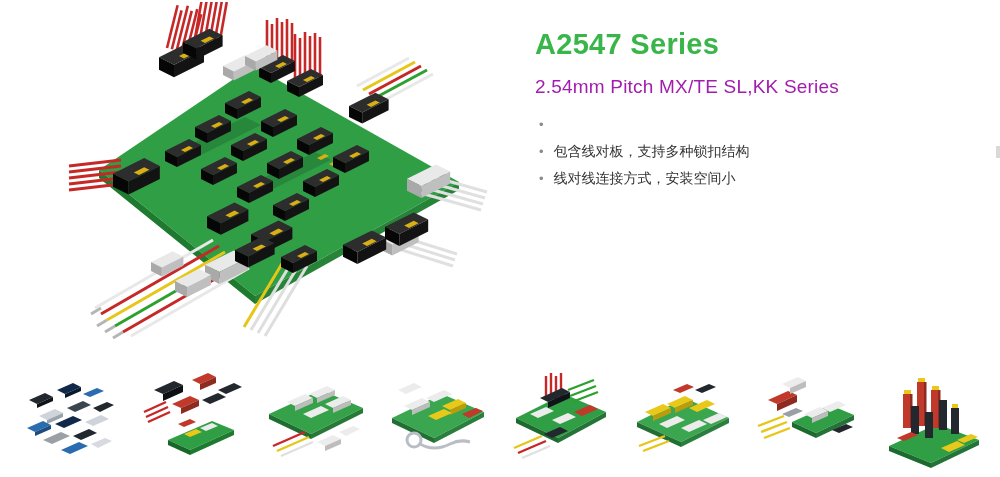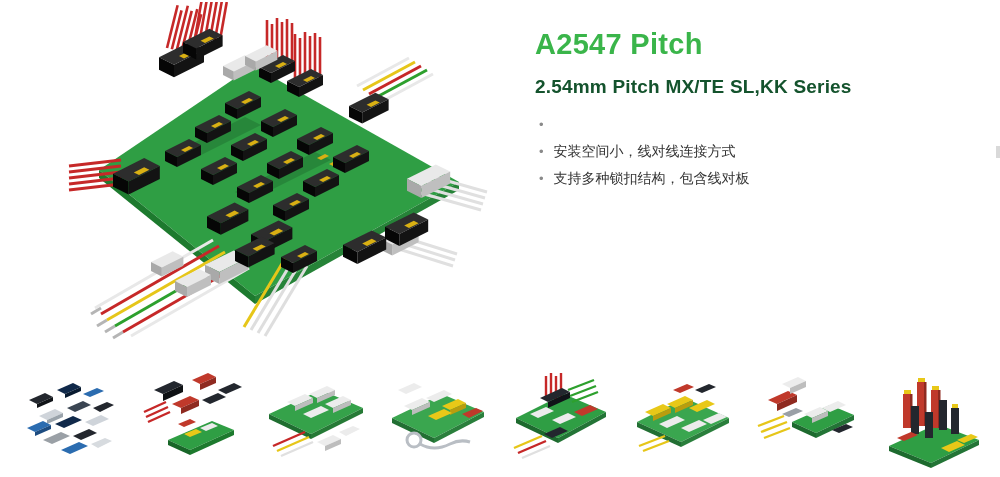--- a/index.html
+++ b/index.html
@@ -6,21 +6,21 @@
   html,body { width:1000px; height:477px; background:#ffffff;
               font-family:"Liberation Sans", sans-serif; }
   .page { position:relative; width:1000px; height:477px; background:#fff; overflow:hidden; }
 
   
   .hero-image { position:absolute; left:55px; top:2px; width:470px; height:340px; }
   .hero-image svg { width:100%; height:100%; }
 
   .hero-text { position:absolute; left:535px; top:28px; width:440px; }
   .series-title { color:#3ab54a; font-size:29px; font-weight:bold; letter-spacing:.3px; }
-  .subtitle { color:#14532d; font-size:19px; font-weight:bold; margin-top:15px; letter-spacing:.2px; }
+  .subtitle { color:#a21caf; font-size:19px; font-weight:normal; margin-top:15px; letter-spacing:.2px; }
   .features { list-style:none; margin-top:13px; }
   .features li { display:flex; align-items:flex-start; gap:10px; font-size:14px;
                  color:#333; line-height:27px; padding-left:4px; }
   .bullet { color:#8a8a8a; font-size:13px; line-height:27px; }
 
   
   .thumb-row { position:absolute; left:0; top:345px; width:1000px; height:125px;
                display:flex; justify-content:space-between; align-items:flex-end; padding:0 14px; }
   .thumb { width:112px; height:118px; display:flex; align-items:flex-end;
            justify-content:center; cursor:pointer; }
@@ -154,33 +154,33 @@
           <path d="M334 244 398 264"></path>
       </g>
       <use href="#icw" transform="translate(324,226) scale(1.1)"></use>
 
       <use href="#ic" transform="translate(288,232) scale(1.2)"></use>
       <use href="#ic" transform="translate(330,214) scale(1.2)"></use>
     </svg>
   </div>
 
   <div class="hero-text">
-    <h1 class="series-title">A2547 Pitch</h1>
+    <h1 class="series-title">A2547 Series</h1>
     <h2 class="subtitle">2.54mm Pitch MX/TE SL,KK Series</h2>
     <ul class="features">
       <li>
         <span class="bullet">•</span>
       </li>
       <li>
         <span class="bullet">•</span>
-        <span>安装空间小，线对线连接方式</span>
+        <span>包含线对板，支持多种锁扣结构</span>
       </li>
       <li>
         <span class="bullet">•</span>
-        <span>支持多种锁扣结构，包含线对板</span>
+        <span>线对线连接方式，安装空间小</span>
       </li>
     </ul>
   </div>
 
   <div class="thumb-row">
 
     <div class="thumb">
       <svg viewBox="0 0 110 110" aria-hidden="true">
         <polygon points="14,40 30,33 38,37 22,44" fill="#23272e"></polygon>
         <polygon points="22,44 38,37 38,41 22,48" fill="#101318"></polygon>

